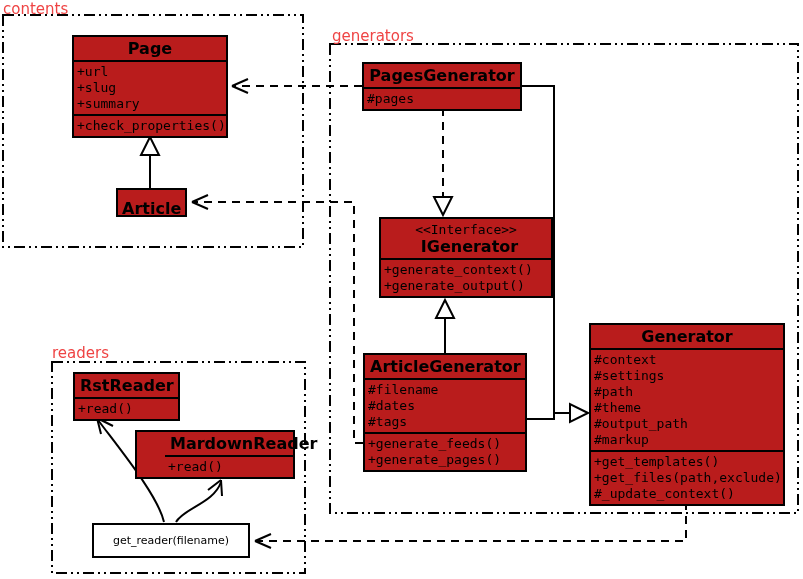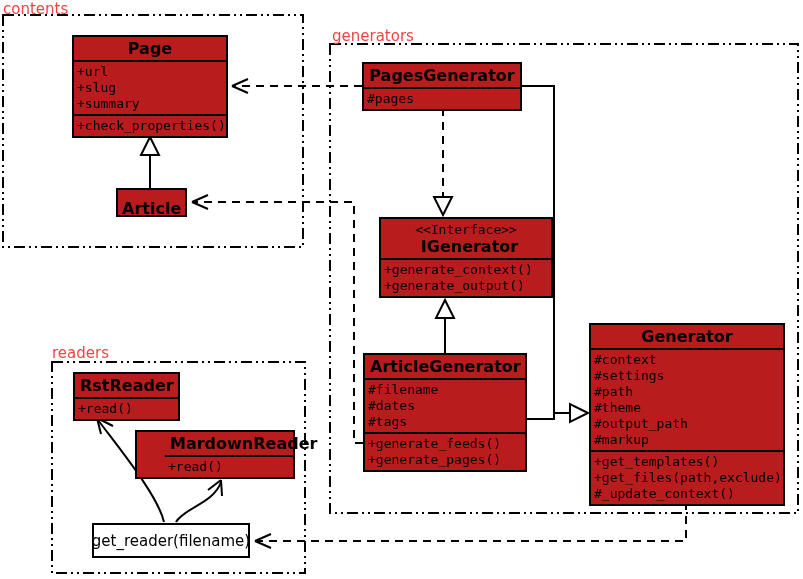--- a/index.html
+++ b/index.html
@@ -26,21 +26,21 @@
   }
   .uml-title.with-st{padding-top:0;padding-left:12px;}
   .uml-comp{border-top:2px solid #000;padding:2px 3px;}
   .member{
     font-family:"DejaVu Sans Mono",monospace;font-size:13px;line-height:16px;
     white-space:pre;color:#000;
   }
   .plain-box{
     position:absolute;box-sizing:border-box;background:#fff;border:2px solid #000;
     display:flex;align-items:center;justify-content:center;
-    font-size:15px;white-space:nowrap;
+    font-size:11px;white-space:nowrap;
   }
 </style>
 </head>
 <body>
 
 <div class="canvas">
 
   <svg class="layer" width="803" height="579" viewBox="0 0 803 579">
 
     <rect x="3" y="15" width="300" height="232" fill="none" stroke="#000" stroke-width="2" stroke-dasharray="11 4 2 4 2 4"></rect>

